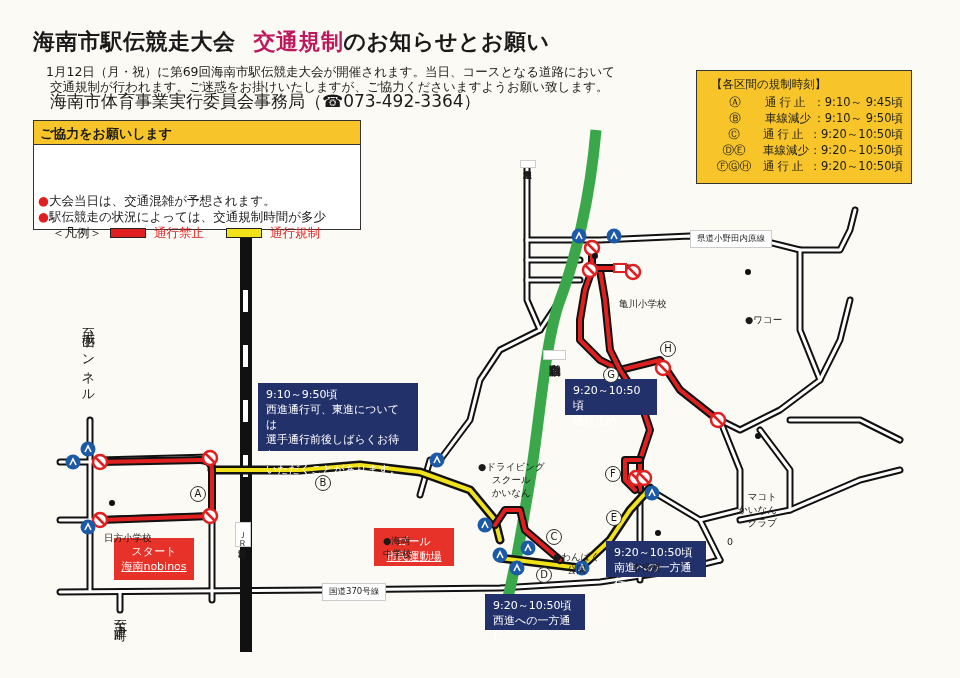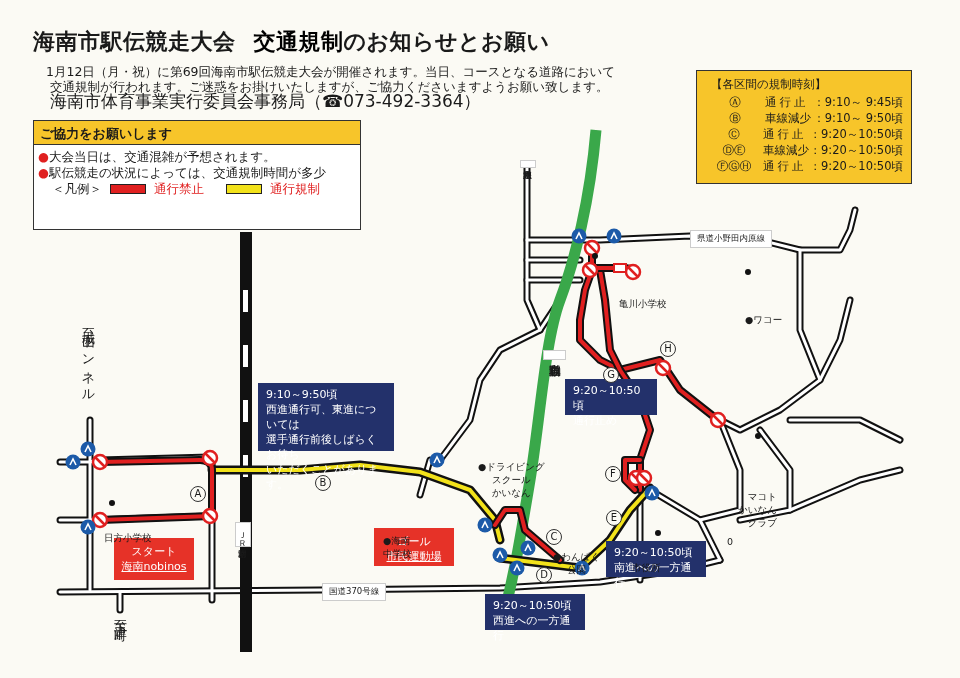--- a/index.html
+++ b/index.html
@@ -1,33 +1,33 @@
 <!DOCTYPE html>
 <html><head>
 <meta charset="utf-8">
 <style>
   html, body { margin:0; padding:0; }
   body { width:960px; height:678px; background:#fbfaf4; position:relative; overflow:hidden;
          font-family:"DejaVu Sans","Liberation Sans",sans-serif; color:#1a1a1a; }
   .abs { position:absolute; }
   #title { left:33px; top:27px; font-size:22px; font-weight:bold; letter-spacing:0.5px; white-space:nowrap; }
-  #title .red { color:#000000; margin-left:18px; }
+  #title .red { color:#be185d; margin-left:18px; }
   #intro { left:46px; top:64px; font-size:12.5px; line-height:15px; white-space:nowrap; }
   #intro .l1 { margin-left:0; }
   #intro .l2, #intro .l3 { margin-left:4px; }
   #intro .l3 { font-size:17px; }
   #schedule { left:696px; top:70px; width:216px; height:114px; background:#f7c52a; border:1.5px solid #333; box-sizing:border-box; font-size:11.5px; padding:6px 8px; }
   #schedule .hd { margin-bottom:2px; margin-left:6px; }
   #schedule .row { display:flex; line-height:16px; }
   #schedule .k { width:72px; text-align:center; }
   #schedule .t { width:58px; letter-spacing:3px; }
   #schedule .v { white-space:nowrap; }
   #coop { left:33px; top:120px; width:328px; height:110px; border:1.5px solid #333; box-sizing:border-box; background:#fff; }
   #coop .hd { background:#f7c52a; border-bottom:1.5px solid #333; height:24px; font-size:13px; font-weight:bold; padding:4px 6px; box-sizing:border-box; }
-  #coop .body { font-size:12.5px; line-height:16px; padding:4px 4px; }
+  #coop .body { font-size:12.5px; line-height:16px; padding:4px 4px;margin-top:44px; }
   #coop .dot { color:#e02020; }
   #coop .ind { margin-left:14px; }
   #coop .legend { display:flex; align-items:center; margin-left:14px; gap:8px; }
   .sw { display:inline-block; width:34px; height:8px; border:1.5px solid #222; }
   .legend-label { color:#e02020; margin-right:14px; }
   svg#map { position:absolute; left:0; top:0; }
   .callout { position:absolute; background:#23316b; color:#fff; font-size:11px; line-height:15px; padding:4px 8px; box-sizing:border-box; }
   .redbox { position:absolute; background:#e63228; color:#fff; font-size:11px; text-align:center; line-height:15px; box-sizing:border-box; padding-top:6px; }
   .redbox .u { text-decoration:underline; }
   .vlabel { position:absolute; background:#fff; border:1px solid #ccc; font-size:8.5px; writing-mode:vertical-rl; text-align:center; padding:3px 1px; }
@@ -216,21 +216,21 @@
     <div class="legend">
       <span>＜凡例＞</span>
       <span class="sw" style="background:#e02020"></span>
       <span class="legend-label">通行禁止</span>
       <span class="sw" style="background:#f2e21a"></span>
       <span class="legend-label">通行規制</span>
     </div>
   </div>
 </div>
 
-<div class="callout" style="left:258px;top:383px;width:136px;height:68px;">
+<div class="callout" style="left:258px;top:383px;width:160px;height:68px;">
   <div>9:10～9:50頃</div>
   <div>西進通行可、東進については</div>
   <div>選手通行前後しばらくお待ち</div>
   <div>いただくことがあります。</div>
 </div>
 <div class="callout" style="left:565px;top:379px;width:92px;height:36px;">
   <div>9:20～10:50頃</div>
   <div>通行止め</div>
 </div>
 <div class="callout" style="left:485px;top:594px;width:100px;height:36px;">

